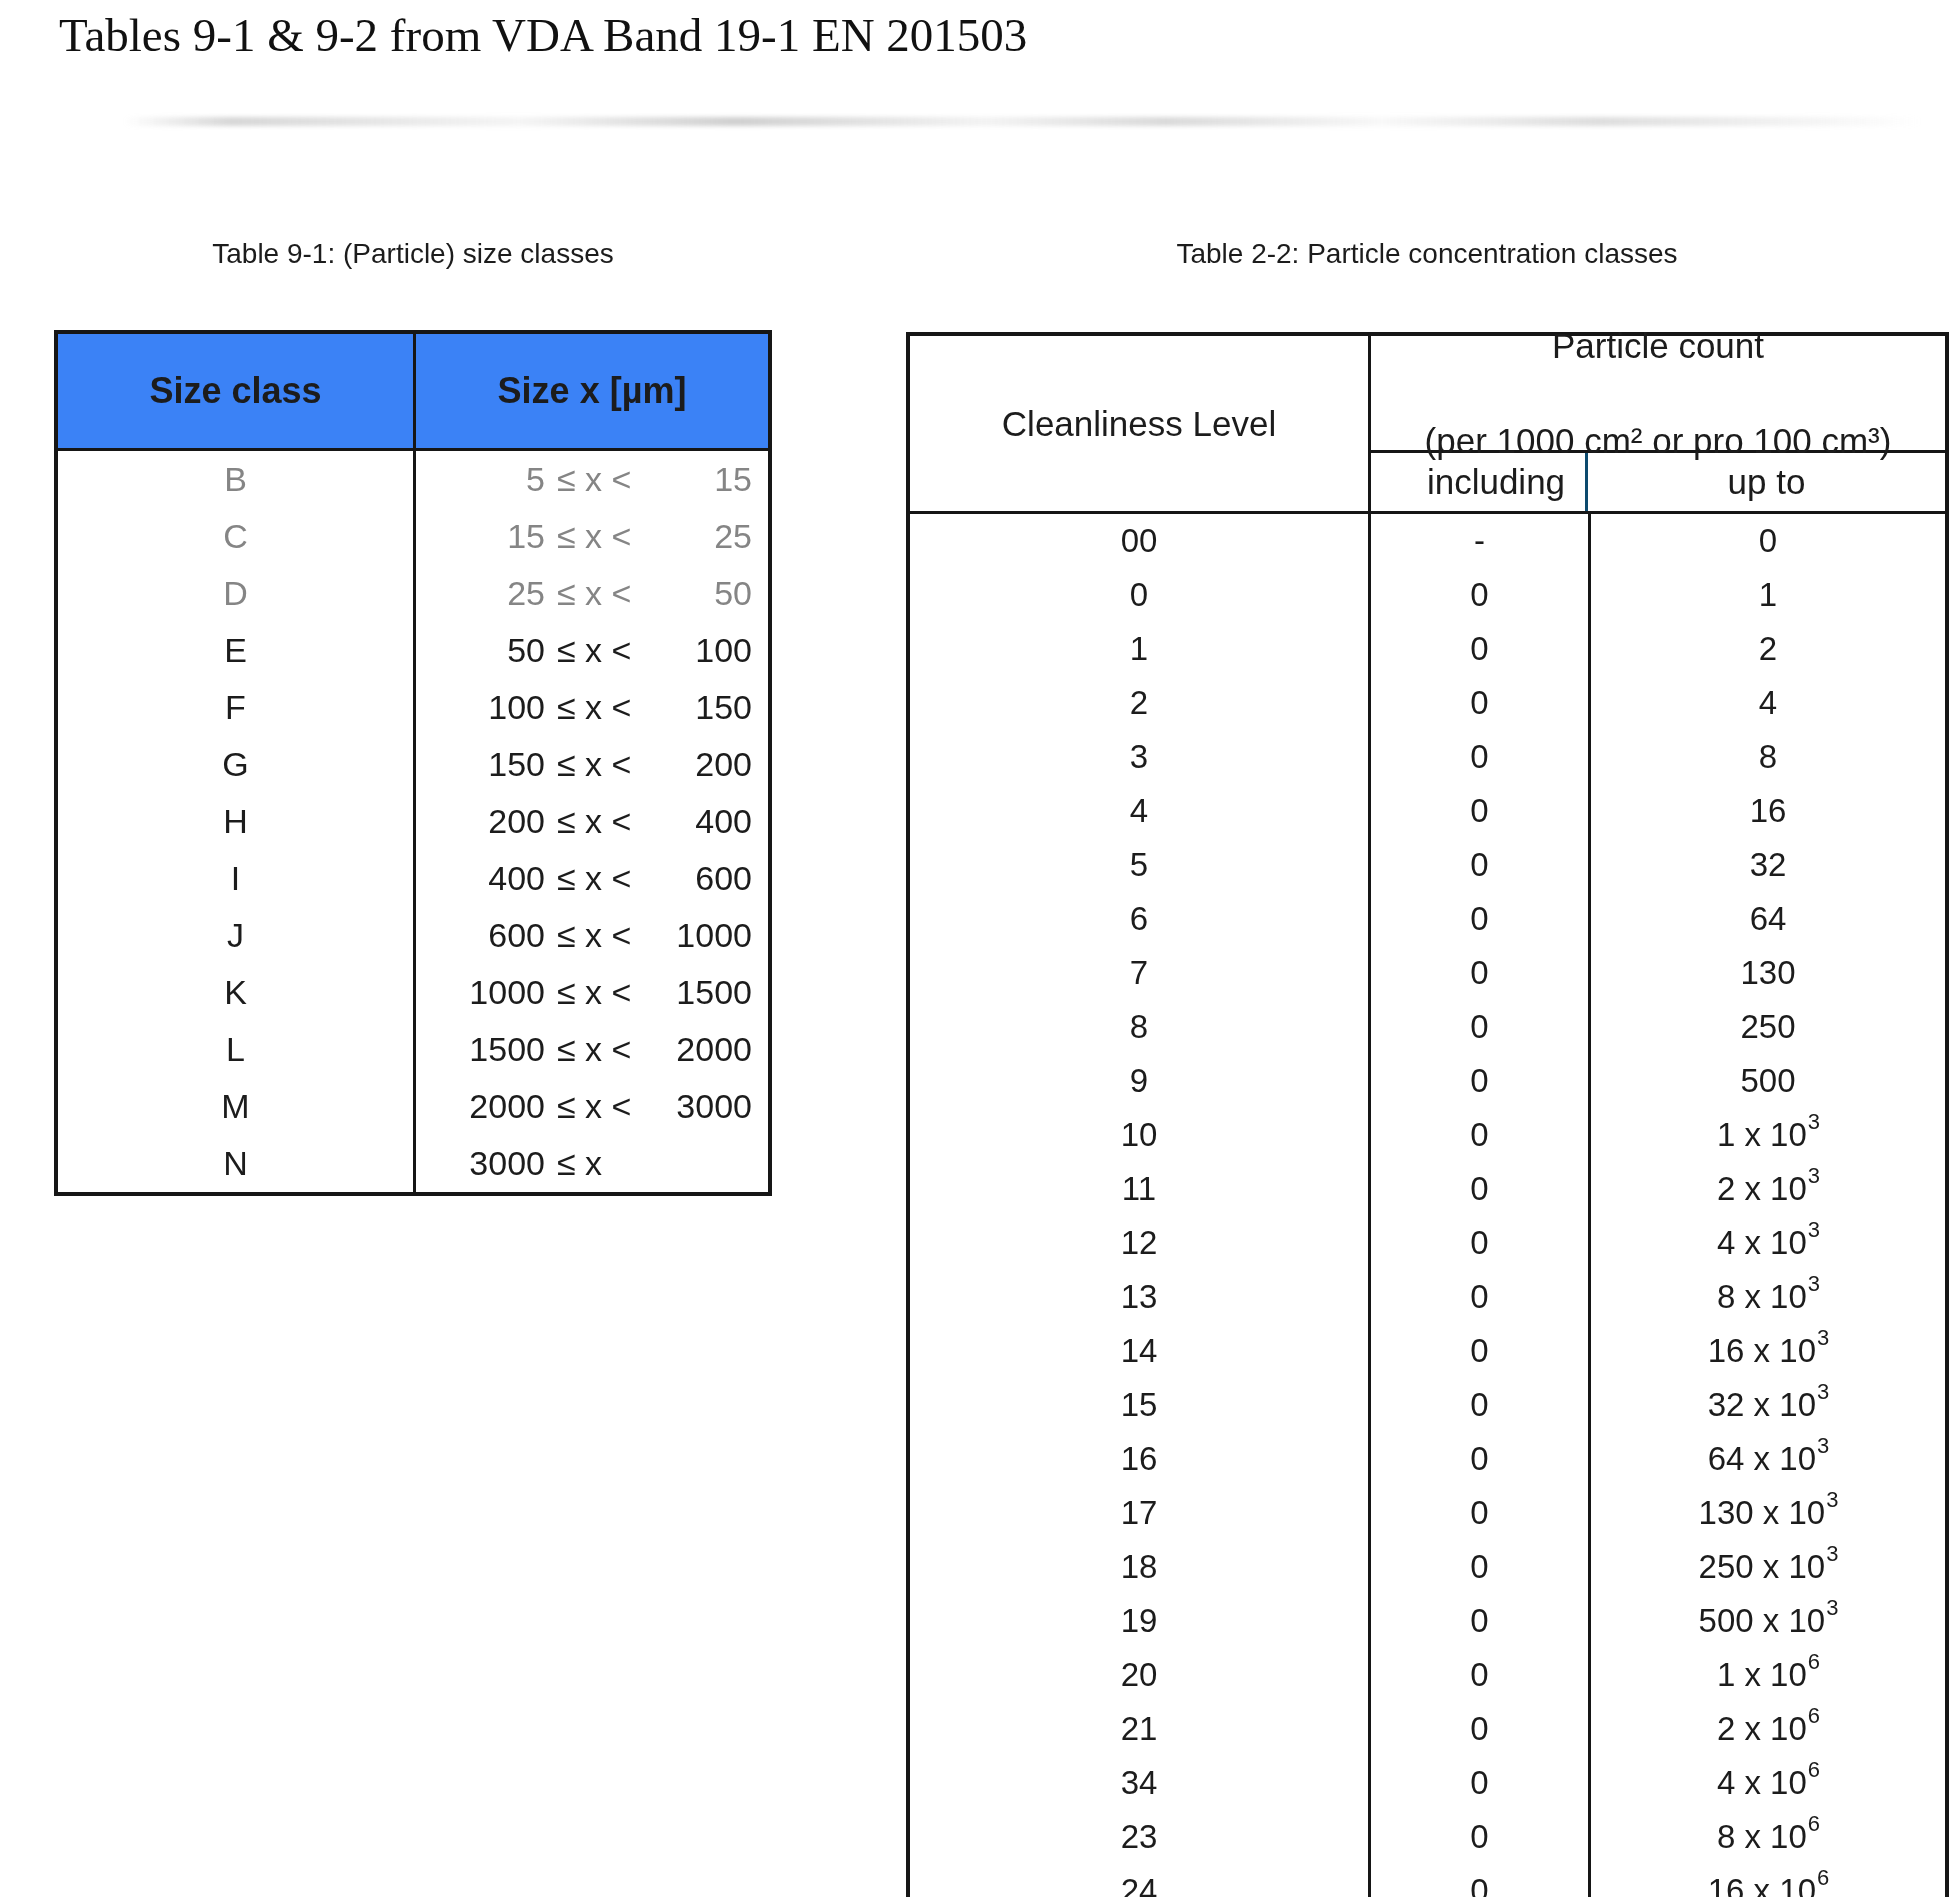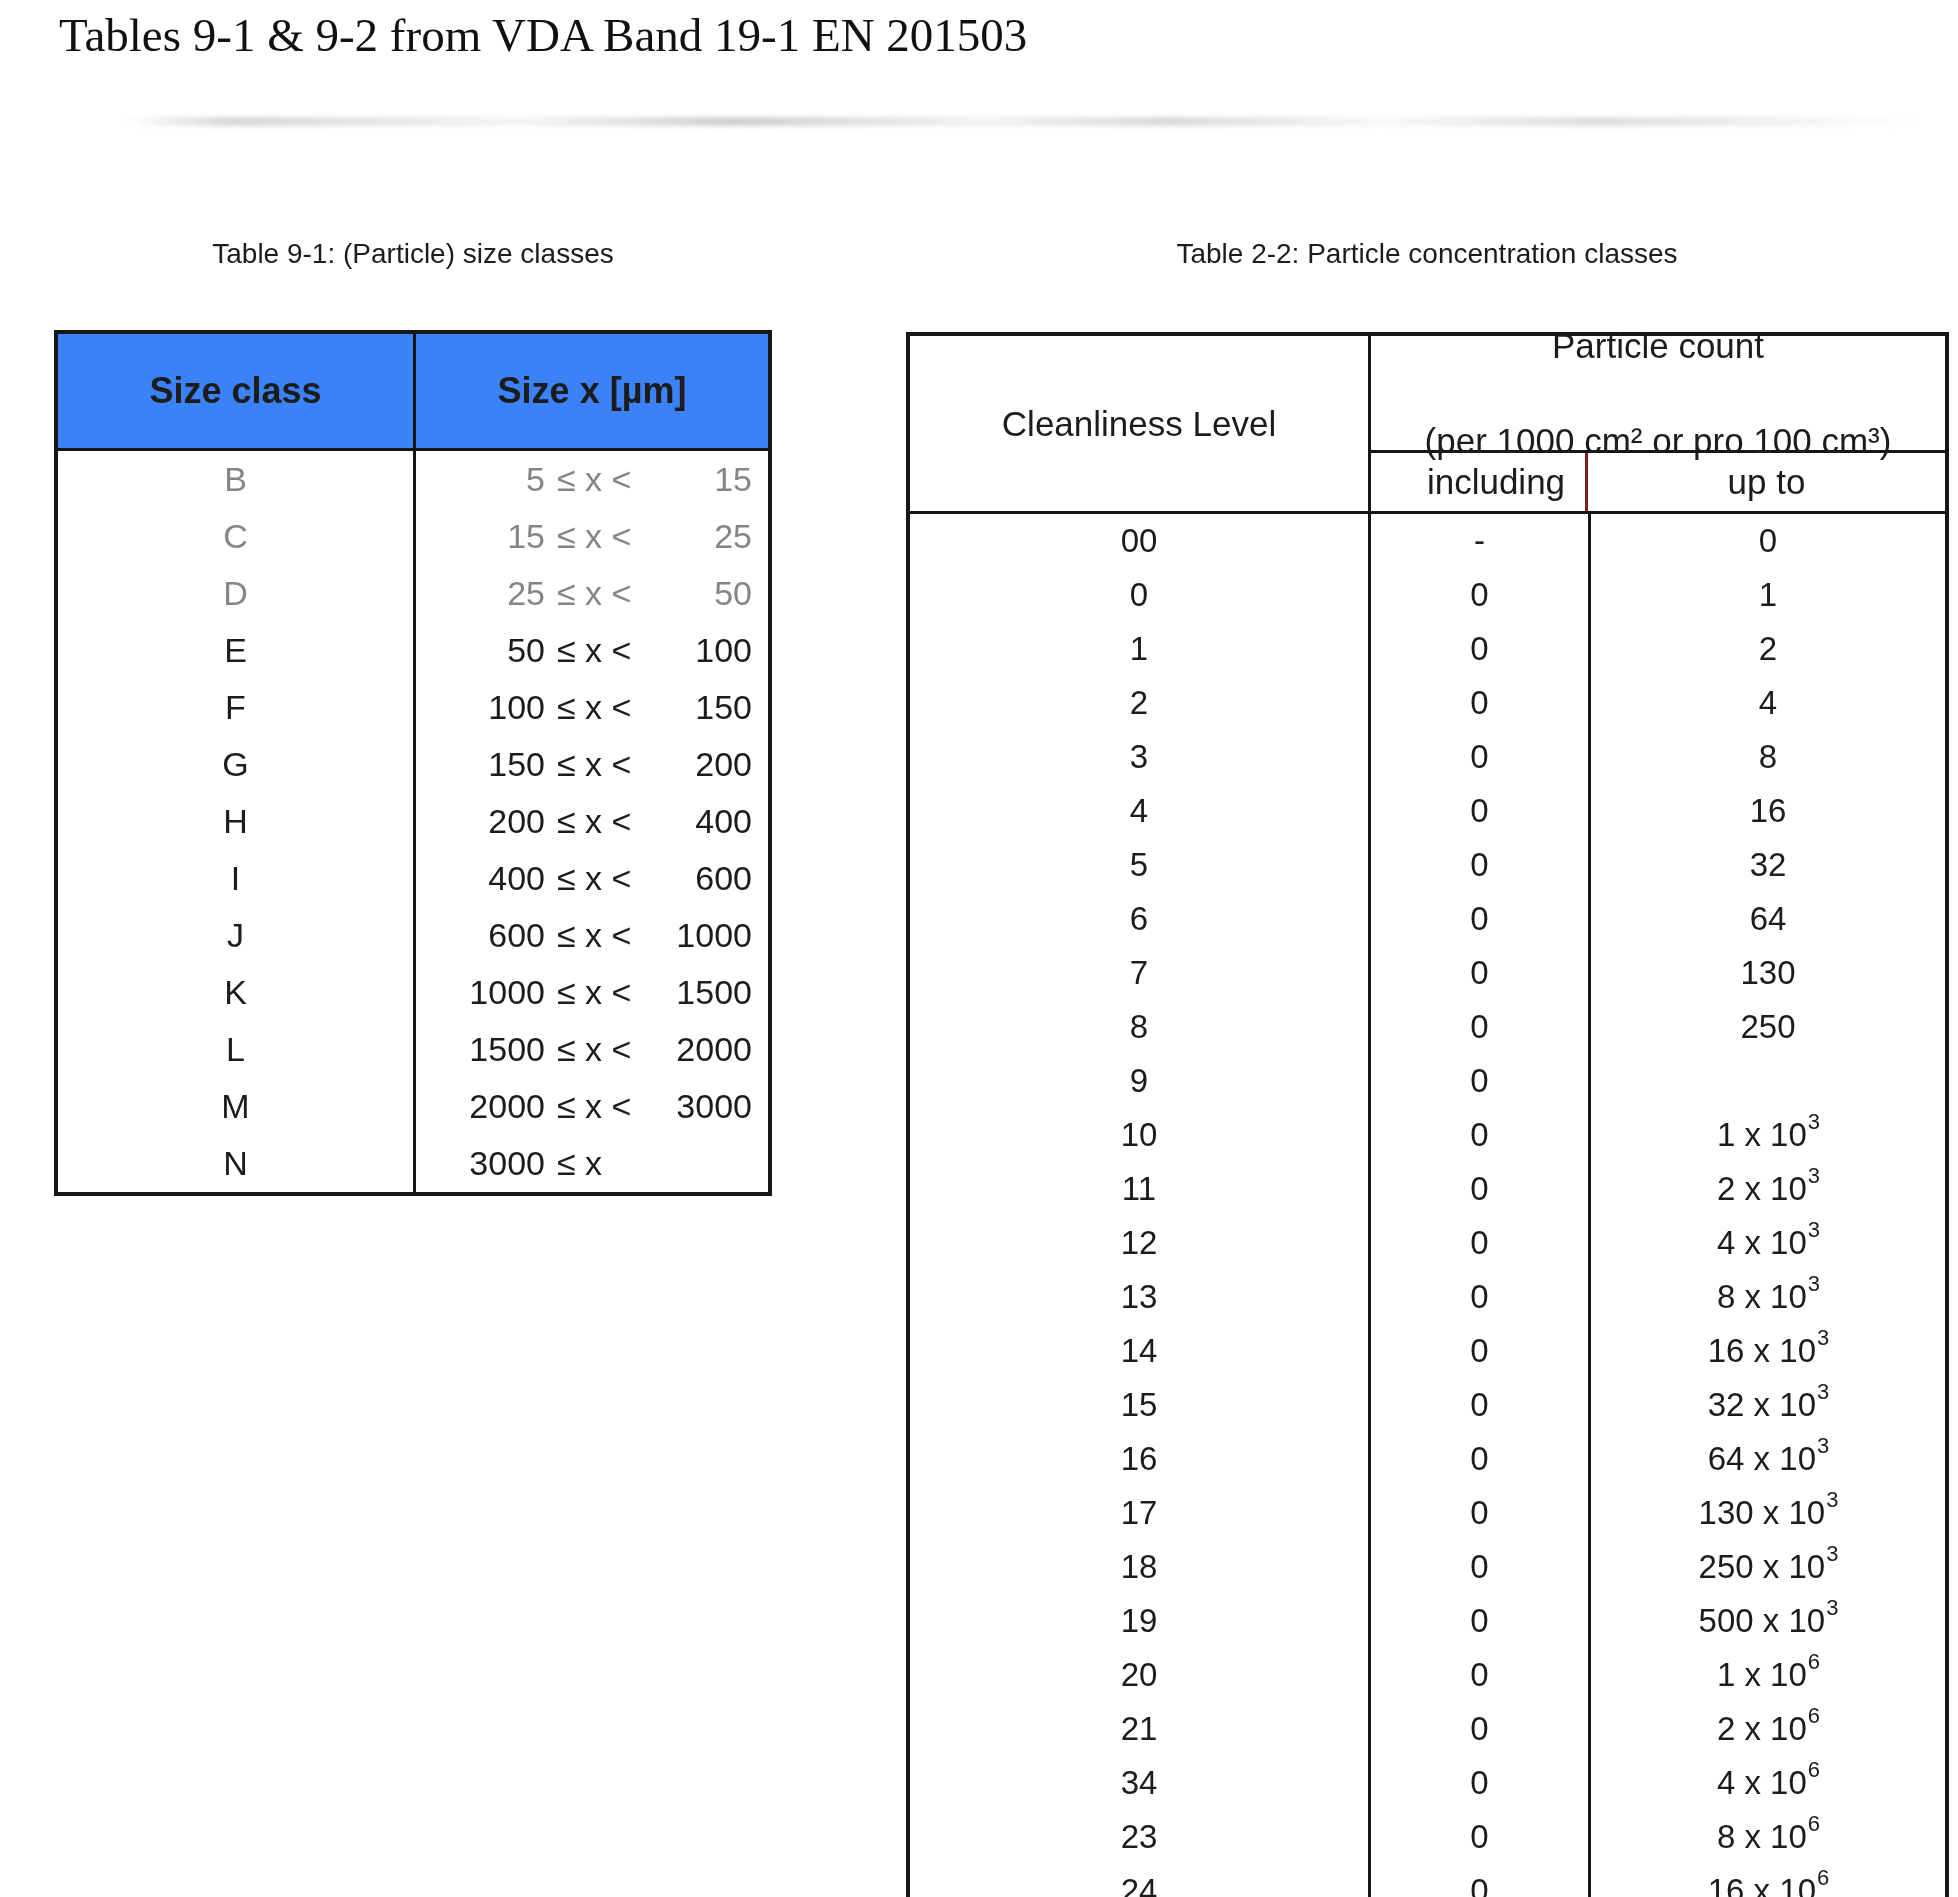--- a/index.html
+++ b/index.html
@@ -55,21 +55,21 @@
     justify-content:center; font-size:35px;
   }
   .th-right { display:flex; flex-direction:column; }
   .pc-title-wrap {
     height:114px; border-bottom:3px solid #161616;
     display:flex; flex-direction:column; justify-content:center; text-align:center;gap:44px;
   }
   .pc-line { font-size:35px; line-height:51px; }
   .pc-cols { display:grid; grid-template-columns:217px 1fr; height:58px; }
   .pc-cols > div { display:flex; align-items:center; justify-content:center; font-size:35px; }
-  .th-including { border-right:3px solid #7f1d1d;padding-left:36px; }
+  .th-including { border-right:3px solid #0c4a6e;padding-left:36px; }
   .r2 { display:grid; grid-template-columns:461px 220px 1fr; height:54px; }
   .r2 > div { display:flex; align-items:center; justify-content:center; font-size:33px; }
   .c-level, .c-inc { border-right:3px solid #161616; }
   .c-upto sup { font-size:22px; line-height:0; position:relative; top:-13px; left:1px; }
 </style>
 </head>
 <body>
 
 <div class="main-title">Tables 9-1 &amp; 9-2 from VDA Band 19-1 EN 201503</div>
 <div class="scan-artifact"></div>
@@ -251,20 +251,21 @@
         <div class="c-upto">130</div>
       </div>
       <div class="r2">
         <div class="c-level">8</div>
         <div class="c-inc">0</div>
         <div class="c-upto">250</div>
       </div>
       <div class="r2">
         <div class="c-level">9</div>
         <div class="c-inc">0</div>
+        <div class="c-upto">500</div>
       </div>
       <div class="r2">
         <div class="c-level">10</div>
         <div class="c-inc">0</div>
         <div class="c-upto">1 x 10<sup>3</sup></div>
       </div>
       <div class="r2">
         <div class="c-level">11</div>
         <div class="c-inc">0</div>
         <div class="c-upto">2 x 10<sup>3</sup></div>

